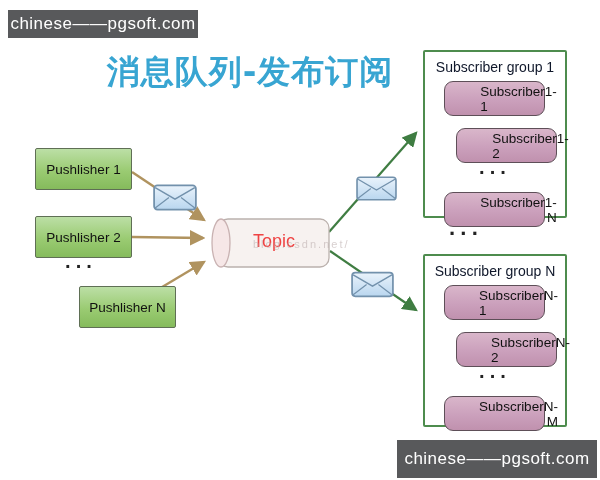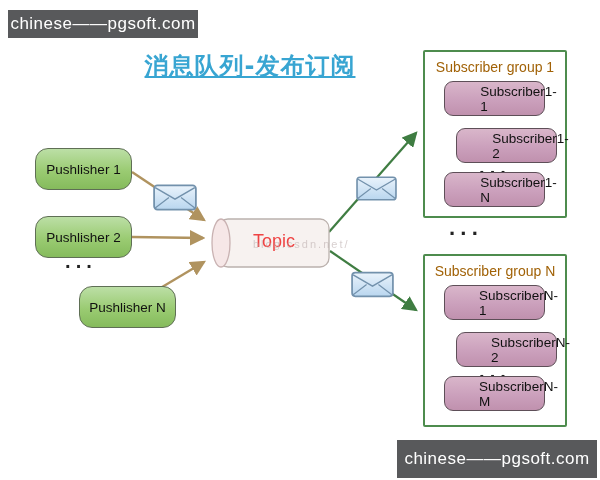--- a/index.html
+++ b/index.html
@@ -12,27 +12,26 @@
 
   .banner{
     background:#58595B;color:#ffffff;display:flex;align-items:center;justify-content:center;
     font-size:17px;letter-spacing:0.5px;
   }
   #banner-top{left:8px;top:10px;width:190px;height:28px;}
   #banner-bottom{left:397px;top:440px;width:200px;height:38px;}
 
   #main-title{
     left:95px;top:50px;width:310px;height:38px;text-align:center;
-    font-size:24px;font-weight:bold;color:#38A5D2;letter-spacing:1px;
+    font-size:33px;font-weight:bold;color:#38A5D2;letter-spacing:1px;
     font-family:"DejaVu Sans","Liberation Sans",sans-serif;
-    text-decoration:underline;
   }
 
   .pubbox{
-    width:97px;height:42px;border-radius:13px;
+    width:97px;height:42px;border-radius:2px;
     background:linear-gradient(180deg,#BCDFA6 0%,#9ACB72 55%,#85BB5C 100%);
     border:1.5px solid #5F6F55;
     display:flex;align-items:center;justify-content:center;
     font-size:13.5px;color:#111;box-sizing:border-box;
   }
   #pub-1{left:35px;top:148px;}
   #pub-2{left:35px;top:216px;}
   #pub-n{left:35px;top:286px;margin-left:44px;}
 
   .dots{
@@ -42,30 +41,30 @@
   #pub-dots{left:50px;top:258px;width:62px;}
   #mid-dots{left:436px;top:226px;width:60px;font-size:22px;}
 
   .groupbox{
     background:#ffffff;border:2px solid #4E8C4E;border-radius:2px;box-sizing:border-box;
   }
   #group-1{left:423px;top:50px;width:144px;height:168px;}
   #group-n{left:423px;top:254px;width:144px;height:173px;}
   .group-title{
     position:absolute;left:0;top:7px;width:100%;text-align:center;
-    font-size:14px;color:#a16207;
+    font-size:14px;color:#0f172a;
   }
   .subbox{
     position:absolute;left:19px;width:101px;height:35px;border-radius:9px;
     background:linear-gradient(180deg,#D9B6CA 0%,#CBA0BC 55%,#C091AE 100%);
     border:1.5px solid #5E4F58;box-sizing:border-box;
     display:flex;align-items:center;justify-content:center;
     font-size:13.5px;color:#111;padding-left:48px;
   }
-  .sub-1{top:29px;} .sub-2{top:76px;margin-left:12px;} .sub-3{top:120px;}
+  .sub-1{top:29px;} .sub-2{top:76px;margin-left:12px;} .sub-3{top:140px;text-align:right;}
   .group-dots{position:absolute;left:0;top:112px;width:100%;}
 
   #topic-label{
     left:224px;top:231px;width:100px;text-align:center;
     font-size:18px;color:#ef4444;
   }
   #watermark{
     left:253px;top:238px;width:150px;font-size:11px;color:#B8A9A9;opacity:0.55;
     letter-spacing:2px;white-space:nowrap;
   }

